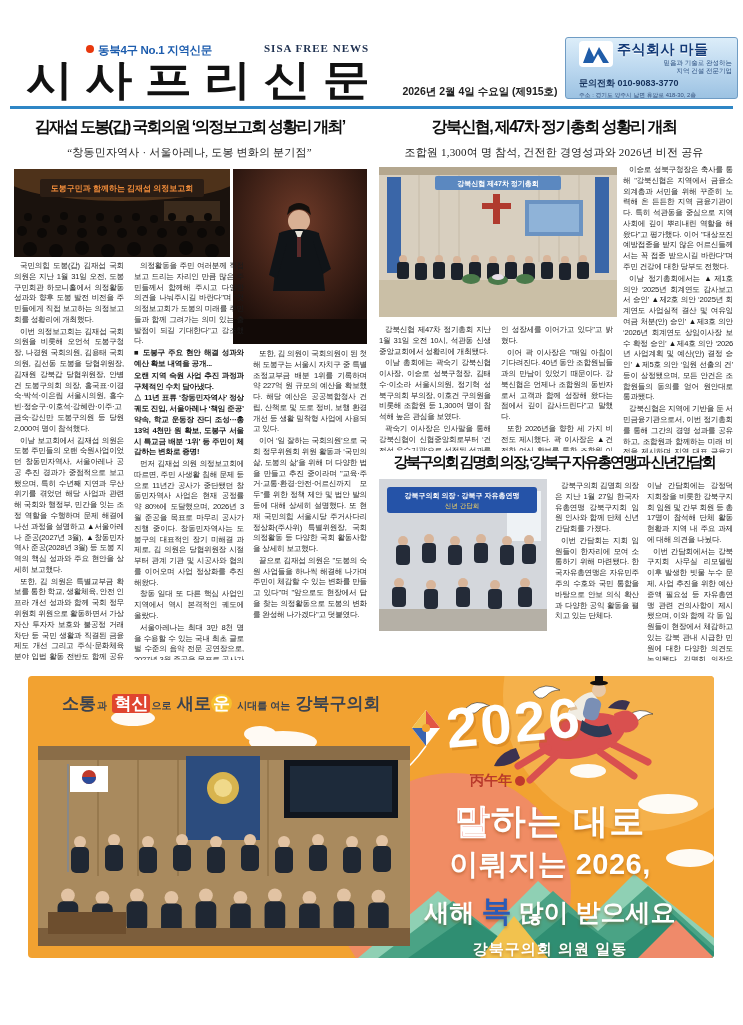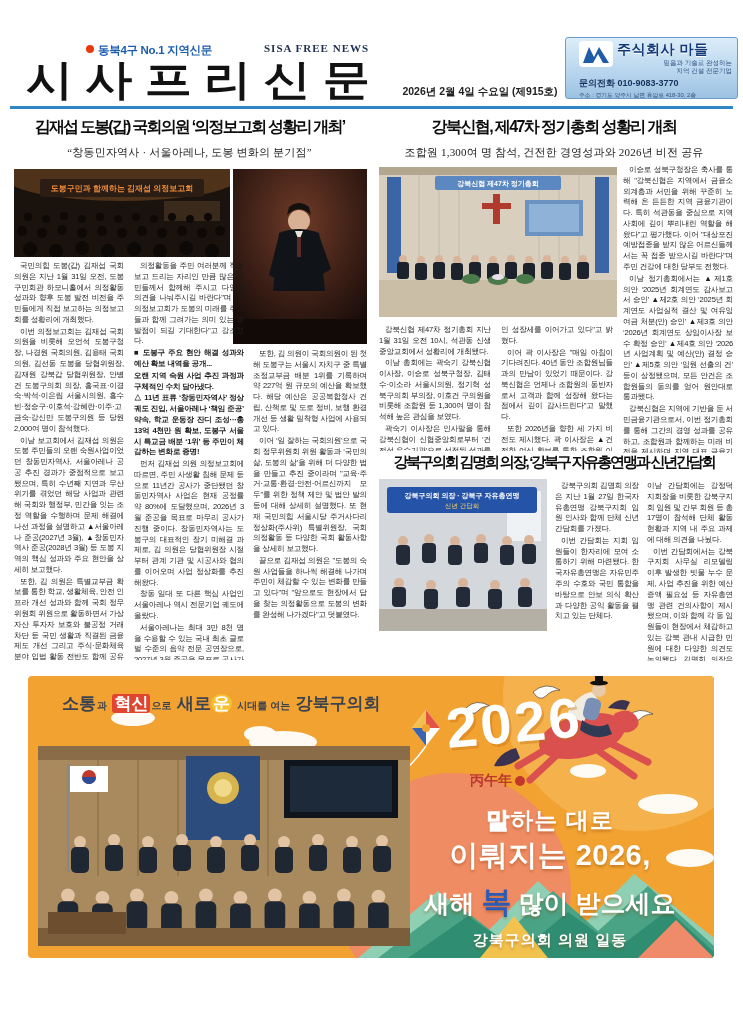--- a/index.html
+++ b/index.html
@@ -42,21 +42,21 @@
   .slogan .big{font-size:17px;font-weight:900;}
   .slogan .sm{font-size:10px;font-weight:bold;margin:0 1px;}
   .slogan .red{background:#e0452f;color:#fff;border-radius:3px;padding:0 2px;}
   .slogan .orb{background:#f7c02e;color:#fff;border-radius:50%;padding:0 2px;}
   .b-year{font-size:56px;font-weight:900;color:#ffffff;letter-spacing:3px;transform:rotate(-5deg);
           text-shadow:2px 3px 0 rgba(190,110,20,.35);z-index:6;}
   .b-zodiac{font-size:14px;font-weight:bold;color:#b93a2b;z-index:6;}
   .seal{display:inline-block;width:10px;height:10px;border-radius:50%;background:#c0392b;vertical-align:-1px;margin-left:3px;}
   .b-msg{width:300px;text-align:center;color:#ffffff;z-index:6;
          text-shadow:0 2px 3px rgba(130,60,0,.4);}
-  .m1{font-size:23px;font-weight:900;letter-spacing:1px;margin-top:7px;}
+  .m1{font-size:35px;font-weight:900;letter-spacing:1px;}
   .m1 .mal{color:#e8483a;-webkit-text-stroke:1px #fff;}
   .m2{font-size:29px;font-weight:900;letter-spacing:0.5px;}
   .m3{font-size:25px;font-weight:900;}
   .m3 .bok{color:#2b5bb7;font-size:30px;}
   .sig{font-size:15px;font-weight:900;letter-spacing:1px;margin-top:8px;}
 </style>
 </head>
 <body>
 
 <div class="page">
@@ -154,21 +154,21 @@
       <p>이날 보고회에서 김재섭 의원은 도봉 주민들의 오랜 숙원사업이었던 창동민자역사, 서울아레나 공공 추진 경과가 중점적으로 보고됐으며, 특히 수년째 지연과 무산 위기를 겪었던 해당 사업과 관련해 국회와 행정부, 민간을 잇는 조정 역할을 수행하며 문제 해결에 나선 과정을 설명하고 ▲서울아레나 준공(2027년 3월), ▲창동민자역사 준공(2028년 3월) 등 도봉 지역의 핵심 성과와 주요 현안을 상세히 보고했다.</p>
       <p>또한, 김 의원은 특별교부금 확보를 통한 학교, 생활체육, 안전 인프라 개선 성과와 함께 국회 정무위원회 위원으로 활동하면서 가상자산 투자자 보호와 불공정 거래 차단 등 국민 생활과 직결된 금융 제도 개선 그리고 주식·문화체육 분야 입법 활동 전반도 함께 공유했다.</p>
 
     </div>
     <div class="abs bodycol" style="left:122px;top:144px;width:110px;height:399px;">
       <p>의정활동을 주민 여러분께 직접 보고 드리는 자리인 만큼 많은 주민들께서 함께해 주시고 다양한 의견을 나눠주시길 바란다"며 "첫 의정보고회가 도봉의 미래를 주민들과 함께 그려가는 의미 있는 출발점이 되길 기대한다"고 강조했다.</p>
       <p class="b">■ 도봉구 주요 현안 해결 성과와 예산 확보 내역을 공개...</p>
       <p class="b">오랜 지역 숙원 사업 추진 과정과 구체적인 수치 담아냈다.</p>
       <p class="b">△ 11년 표류 ‘창동민자역사’ 정상 궤도 진입, 서울아레나 ‘책임 준공’ 약속, 학교 운동장 잔디 조성···총 13억 4천만 원 확보, 도봉구 서울시 특교금 배분 ‘1위’ 등 주민이 체감하는 변화로 증명!</p>
       <p>먼저 김재섭 의원 의정보고회에 따르면, 주민 사생활 침해 문제 등으로 11년간 공사가 중단됐던 창동민자역사 사업은 현재 공정률 약 80%에 도달했으며, 2026년 3월 준공을 목표로 마무리 공사가 진행 중이다. 창동민자역사는 도봉구의 대표적인 장기 미해결 과제로, 김 의원은 당협위원장 시절부터 관계 기관 및 시공사와 협의를 이어오며 사업 정상화를 추진해왔다.</p>
-      <p>창동 일대 또 다른 핵심 사업인 서울아레나 역시 전문기업 궤도에 올랐다.</p>
+      <p>창동 일대 또 다른 핵심 사업인 지역에서 역시 본격적인 궤도에 올랐다.</p>
       <p>서울아레나는 최대 3만 8천 명을 수용할 수 있는 국내 최초 글로벌 수준의 음악 전문 공연장으로, 2027년 3월 준공을 목표로 공사가 진행되고 있다. 해당 사업에는 총 227억 7,900만 원의 예산이 확보됐다.</p>
 
     </div>
     <div class="abs bodycol" style="left:241px;top:232px;width:114px;height:311px;">
       <p>또한, 김 의원이 국회의원이 된 첫해 도봉구는 서울시 자치구 중 특별조정교부금 배분 1위를 기록하며 약 227억 원 규모의 예산을 확보했다. 해당 예산은 공공복합청사 건립, 산책로 및 도로 정비, 보행 환경 개선 등 생활 밀착형 사업에 사용되고 있다.</p>
       <p>이어 ‘일 잘하는 국회의원’으로 국회 정무위원회 위원 활동과 ‘국민의 삶, 도봉의 삶’을 위해 더 다양한 법을 만들고 추진 중이라며 "교육·주거·교통·환경·안전·어르신까지 모두"를 위한 정책 제안 및 법안 발의 등에 대해 상세히 설명했다. 또 현재 국민의힘 서울시당 주거사다리 정상화(주사위) 특별위원장, 국회 의정활동 등 다양한 국회 활동사항을 상세히 보고했다.</p>
       <p>끝으로 김재섭 의원은 "도봉의 숙원 사업들을 하나씩 해결해 나가며 주민이 체감할 수 있는 변화를 만들고 있다"며 "앞으로도 현장에서 답을 찾는 의정활동으로 도봉의 변화를 완성해 나가겠다"고 덧붙였다.</p>
 
     </div>
   </div>

